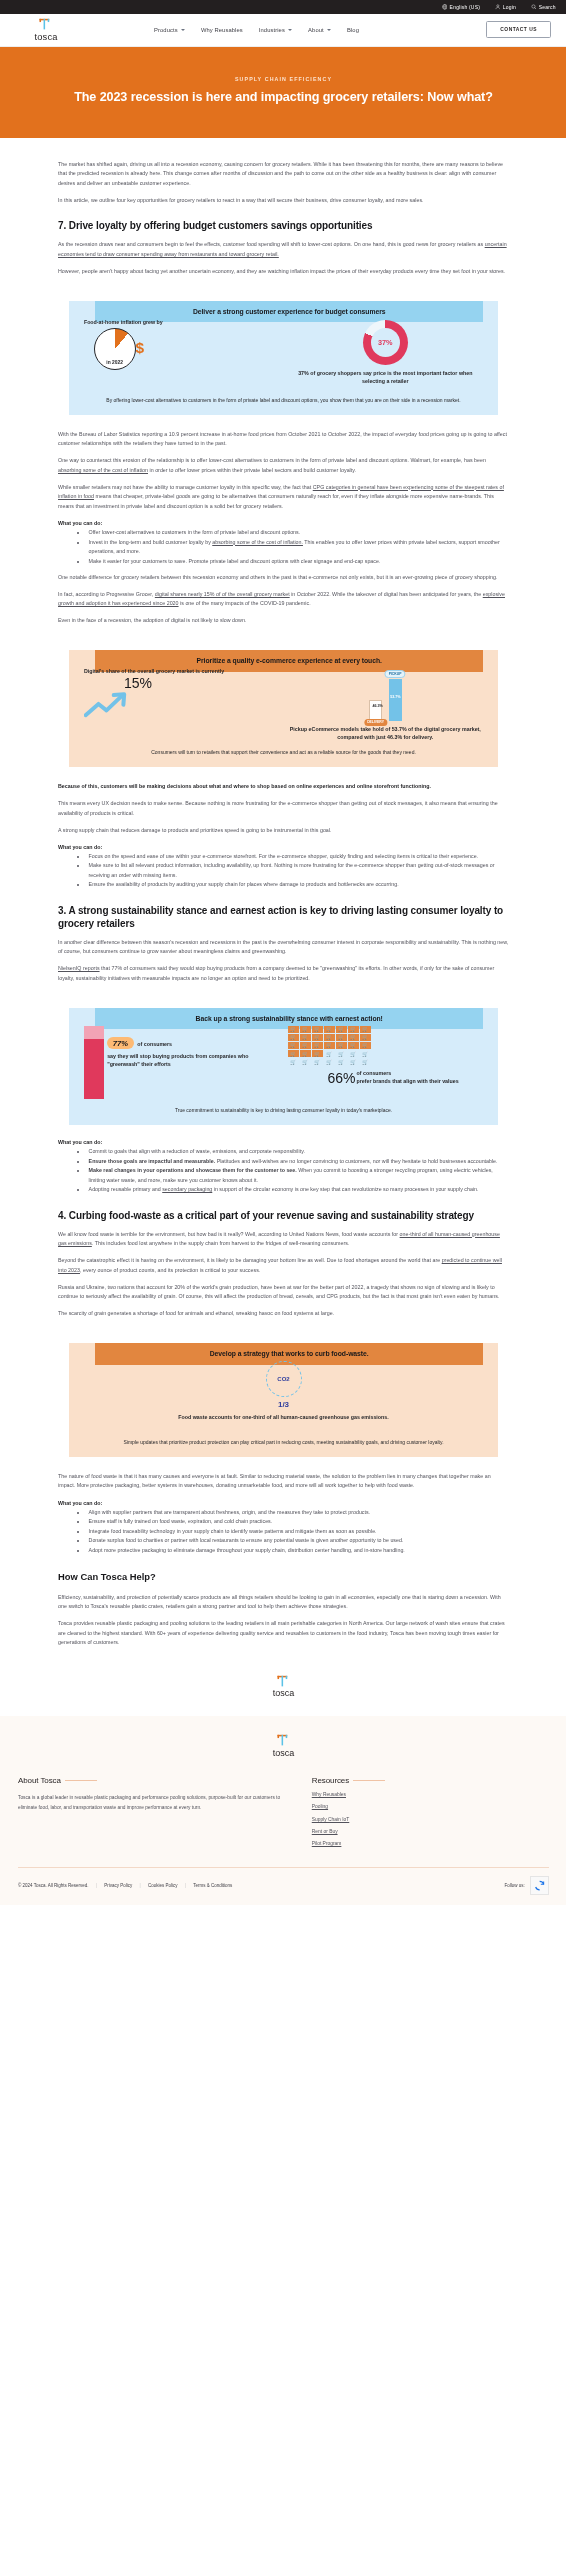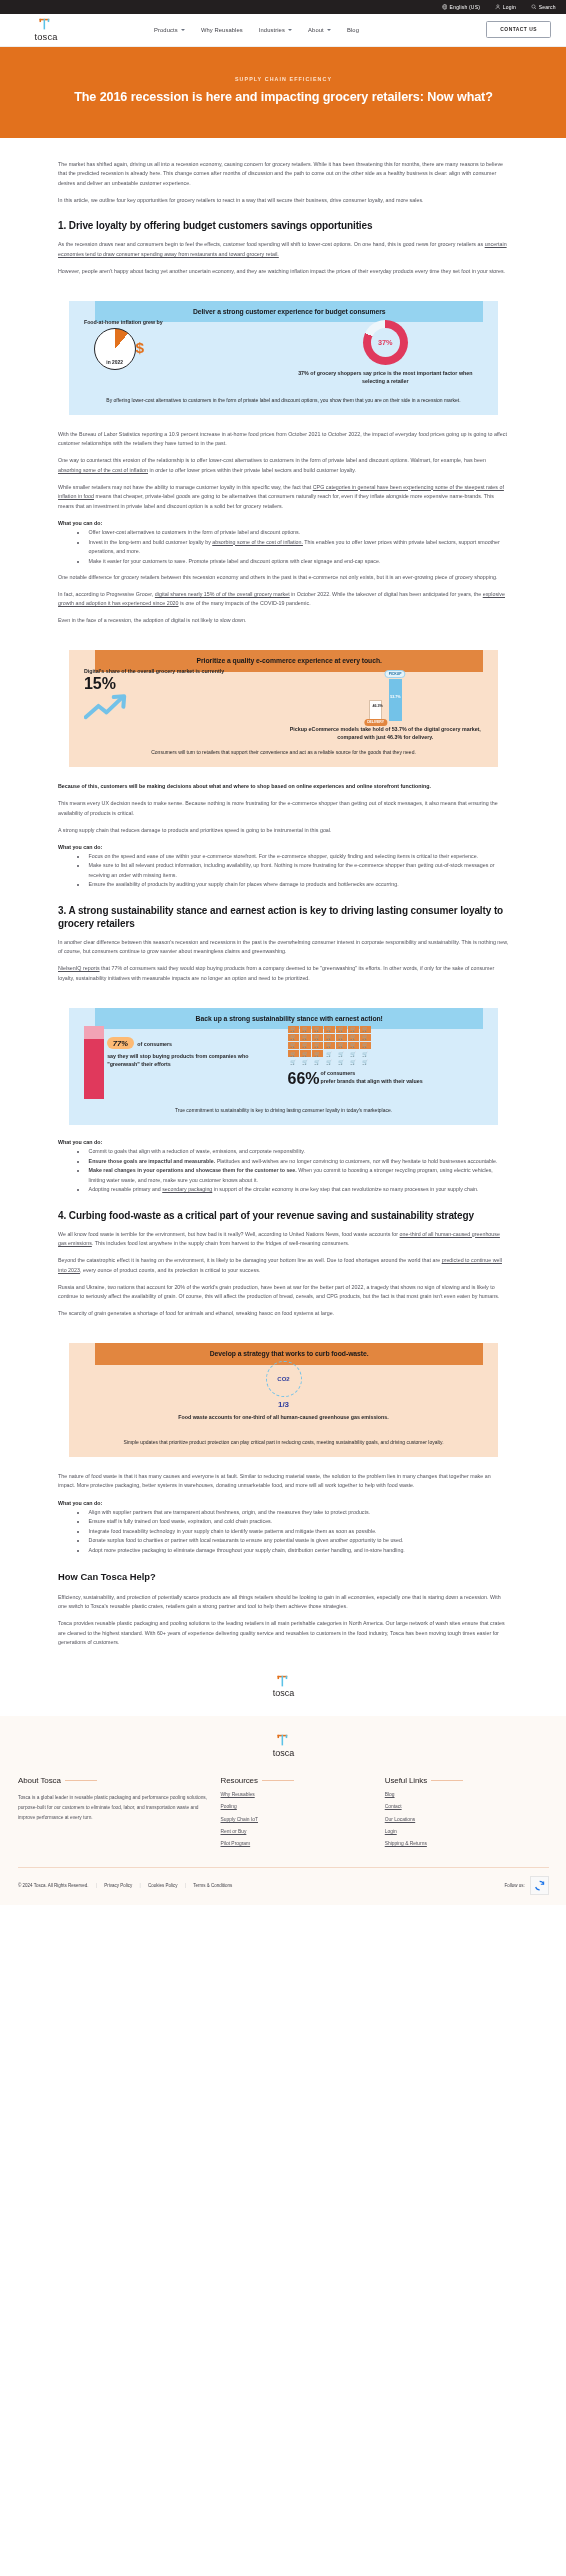--- a/index.html
+++ b/index.html
@@ -163,21 +163,21 @@
   .bartag.delivery { background: #e2863f; color: #fff; }
   .barval { position: absolute; font-size: 3.7px; font-weight: 700; color: #27272a; }
   
   .redcol { width: 24px; margin: 0 auto; }
   .redcol .top { height: 13px; background: #f2a3b5; }
   .redcol .btm { height: 60px; background: #e0395c; }
   .pillpct {
     display: inline-block; background: #fdba74; border-radius: 9px;
     padding: 1.6px 5.7px; font-size: 7.6px; font-weight: 700; color: #18181b; font-style: italic;
   }
-  .pct-big { font-size: 16px; font-weight: 700; color: #18181b; }
+  .pct-big { font-size: 14px; font-weight: 400; color: #18181b; margin-left: 40px; }
   .cartgrid { display: grid; grid-template-columns: repeat(7, 1fr); gap: 0.8px; width: 84px; }
   .cartcell { height: 7.3px; display:flex;align-items:center;justify-content:center; font-size: 4.9px; }
   .cartcell.on { background: #e2863f; }
   
   .mapbox { text-align: center; }
   .bignum { font-size: 9.3px; font-weight: 700; color: #e0395c; }
   .co2 {
     width: 36px; height: 36px; border-radius: 50%; border: 1.9px dashed #73c2e8;
     display: flex; align-items: center; justify-content: center; margin: 0 auto 3.2px;
     font-size: 6px; font-weight: 700; color: #2f3e9e;
@@ -268,29 +268,29 @@
     </div>
     <div class="navlink">
       <span>Blog</span>
     </div>
   </div>
   <button class="contact-btn">CONTACT US</button>
 </div>
 
 <div class="hero">
   <div class="eyebrow">SUPPLY CHAIN EFFICIENCY</div>
-  <h1>The 2016 recession is here and impacting grocery retailers: Now what?</h1>
+  <h1>The 2023 recession is here and impacting grocery retailers: Now what?</h1>
 </div>
 
 <div class="article">
 
   <p><span>The market has shifted again, driving us all into a recession economy, causing concern for grocery retailers. While it has been threatening this for months, there are many reasons to believe that the predicted recession is already here. This change comes after months of discussion and the path to come out on the other side as a healthy business is clear: align with consumer desires and deliver an unbeatable customer experience.</span></p>
   <p>In this article, we outline four key opportunities for grocery retailers to react in a way that will secure their business, drive consumer loyalty, and more sales.</p>
 
-  <h2>1. Drive loyalty by offering budget customers savings opportunities</h2>
+  <h2>7. Drive loyalty by offering budget customers savings opportunities</h2>
   <p><span>As the recession draws near and consumers begin to feel the effects, customer food spending will shift to lower-cost options. On one hand, this is good news for grocery retailers as </span><a href="#">uncertain economies tend to draw consumer spending away from restaurants and toward grocery retail.</a></p>
   <p>However, people aren't happy about facing yet another uncertain economy, and they are watching inflation impact the prices of their everyday products every time they set foot in your stores.</p>
 
   <div class="figure">
     <div class="info-card">
       <div class="info-body blue">
         <div class="info-title blue">Deliver a strong customer experience for budget consumers</div>
         <div class="info-cols">
           <div class="info-col">
             <div class="lbl">Food-at-home inflation grew by</div>
@@ -528,31 +528,20 @@
         <span class="t">Resources</span>
         <span class="rule"></span>
       </div>
       <a class="flink" href="#">Why Reusables</a>
       <a class="flink" href="#">Pooling</a>
       <a class="flink" href="#">Supply Chain IoT</a>
       <a class="flink" href="#">Rent or Buy</a>
       <a class="flink" href="#">Pilot Program</a>
     </div>
 
-    <div class="fcol">
-      <div class="fh">
-        <span class="t">Useful Links</span>
-        <span class="rule"></span>
-      </div>
-      <a class="flink" href="#">Blog</a>
-      <a class="flink" href="#">Contact</a>
-      <a class="flink" href="#">Our Locations</a>
-      <a class="flink" href="#">Login</a>
-      <a class="flink" href="#">Shipping &amp; Returns</a>
-    </div>
   </div>
 
   <div class="fdivider"></div>
 
   <div class="fbottom">
     <div class="grp">
       <span>© 2024 Tosca. All Rights Reserved.</span>
       <span class="sep">|</span>
       <a href="#" style="color:#3f3f46;text-decoration:none">Privacy Policy</a>
       <span class="sep">|</span>

